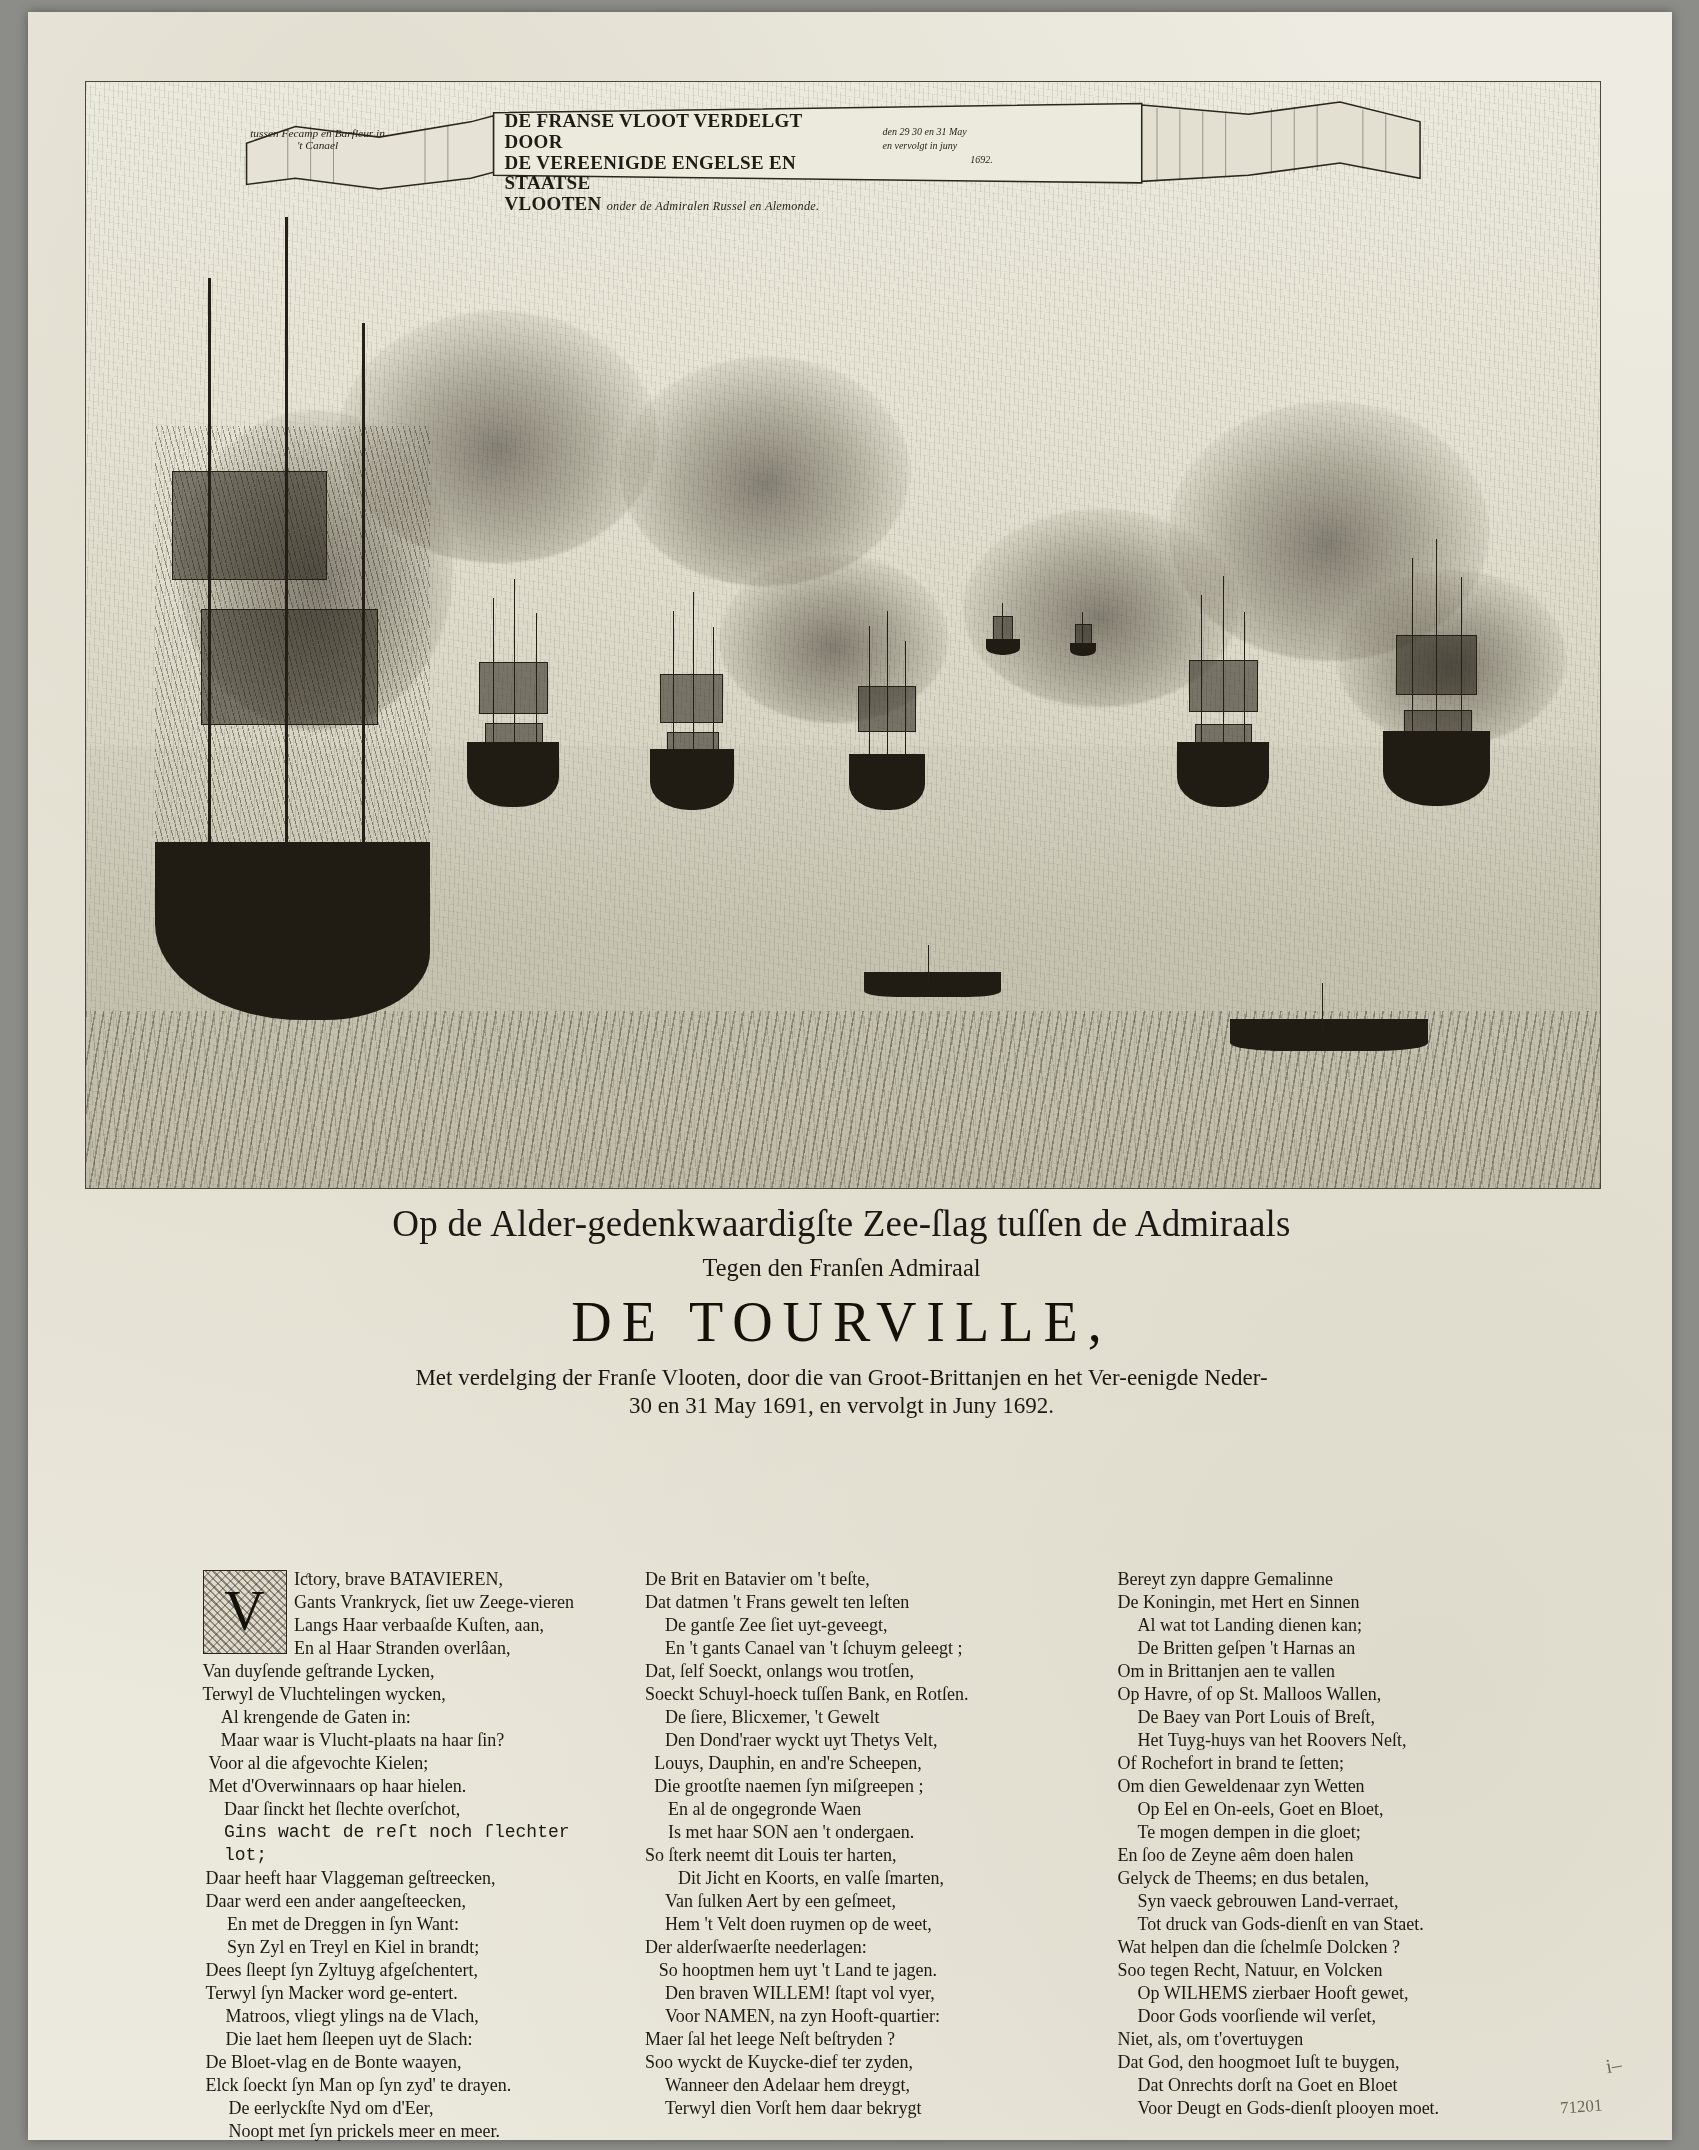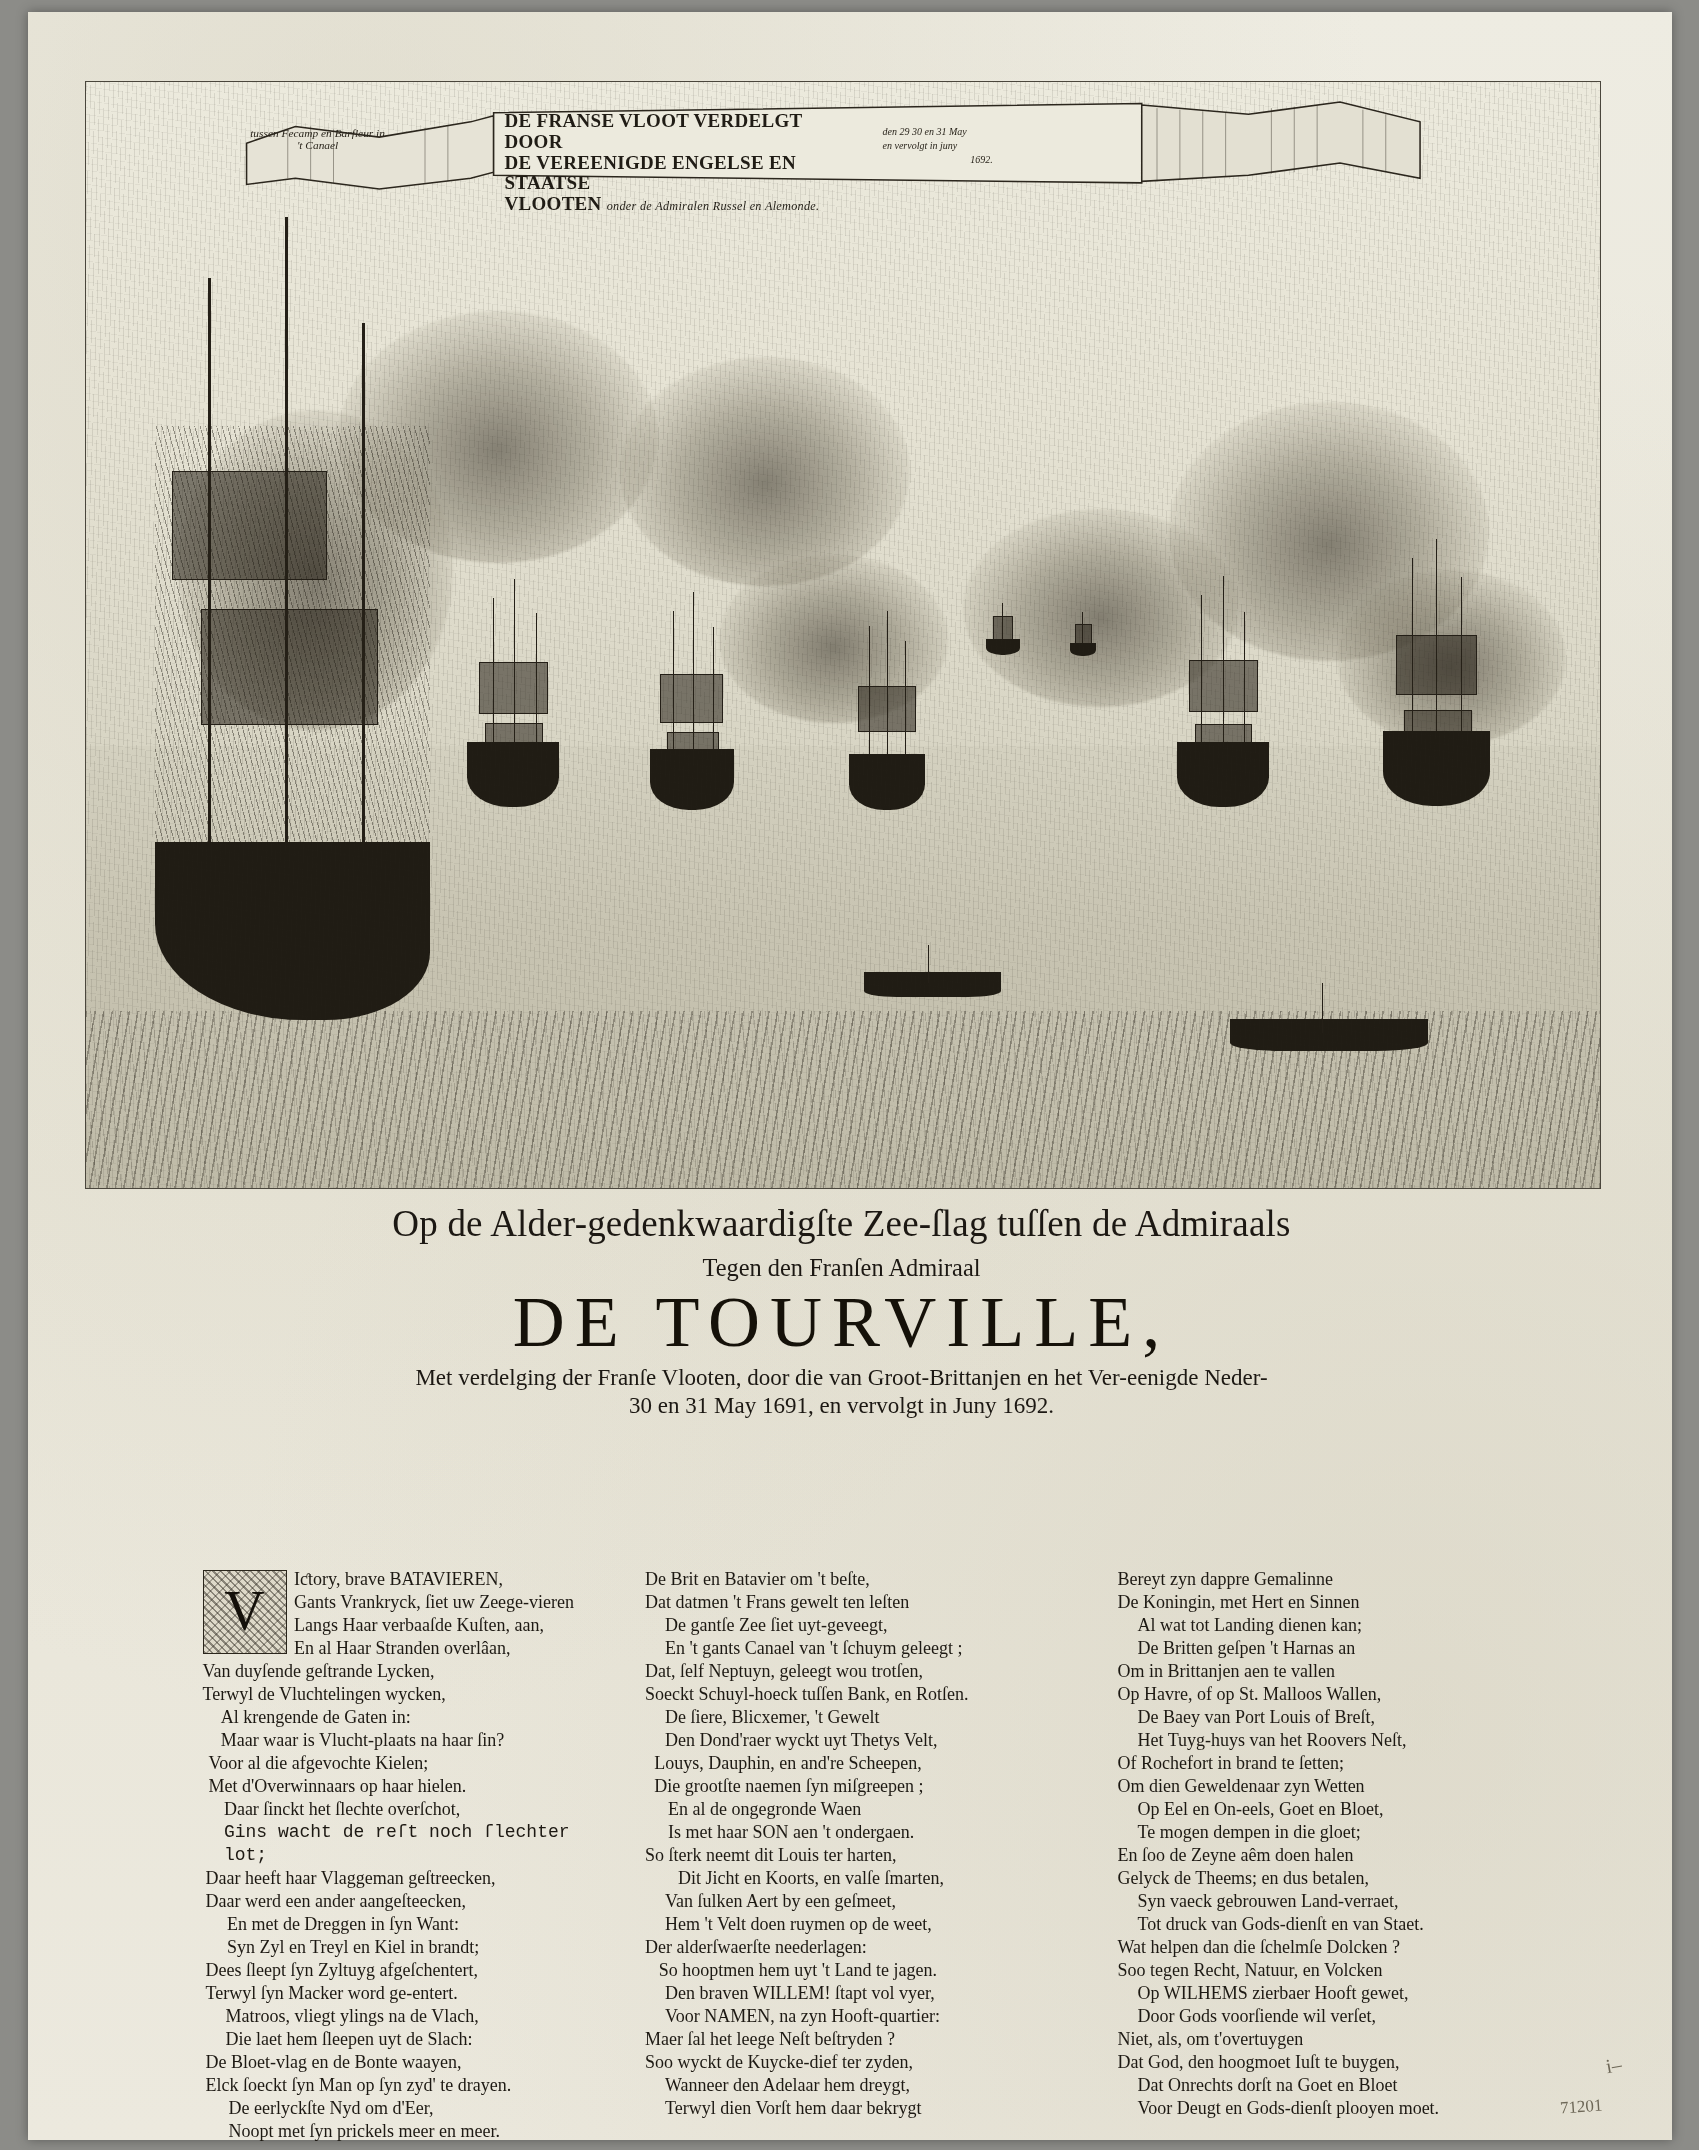--- a/index.html
+++ b/index.html
@@ -188,21 +188,21 @@
   }
   .line-3 {
     text-align: center;
     font-size: 24.4px;
     line-height: 34px;
     color: #1c1813;
     margin-top: 4.6px;
   }
   .line-4 {
     text-align: center;
-    font-size: 72px;
+    font-size: 56px;
     letter-spacing: 10px;
     line-height: 69px;
     color: #151109;
     margin-top: 3.1px;
   }
   .line-5 {
     text-align: center;
     font-size: 23px;
     line-height: 28px;
     color: #1c1813;
@@ -452,21 +452,21 @@
         <div class="vl" style="margin-left:3.1px;">Elck ſoeckt ſyn Man op ſyn zyd' te drayen.</div>
         <div class="vl" style="margin-left:26px;">De eerlyckſte Nyd om d'Eer,</div>
         <div class="vl" style="margin-left:26px;">Noopt met ſyn prickels meer en meer.</div>
       </div>
 
       <div class="verse-col col-2">
         <div class="vl">De Brit en Batavier om 't beſte,</div>
         <div class="vl">Dat datmen 't Frans gewelt ten leſten</div>
         <div class="vl" style="margin-left:20px;">De gantſe Zee ſiet uyt-geveegt,</div>
         <div class="vl" style="margin-left:20px;">En 't gants Canael van 't ſchuym geleegt ;</div>
-        <div class="vl">Dat, ſelf Neptuyn, geleegt wou trotſen,</div>
+        <div class="vl">Dat, ſelf Soeckt, onlangs wou trotſen,</div>
         <div class="vl">Soeckt Schuyl-hoeck tuſſen Bank, en Rotſen.</div>
         <div class="vl" style="margin-left:20px;">De ſiere, Blicxemer, 't Gewelt</div>
         <div class="vl" style="margin-left:20px;">Den Dond'raer wyckt uyt Thetys Velt,</div>
         <div class="vl" style="margin-left:9.2px;">Louys, Dauphin, en and're Scheepen,</div>
         <div class="vl" style="margin-left:9.2px;">Die grootſte naemen ſyn miſgreepen ;</div>
         <div class="vl" style="margin-left:23px;">En al de ongegronde Waen</div>
         <div class="vl" style="margin-left:23px;">Is met haar SON aen 't ondergaen.</div>
         <div class="vl">So ſterk neemt dit Louis ter harten,</div>
         <div class="vl" style="margin-left:33px;">Dit Jicht en Koorts, en valſe ſmarten,</div>
         <div class="vl" style="margin-left:20px;">Van ſulken Aert by een geſmeet,</div>

